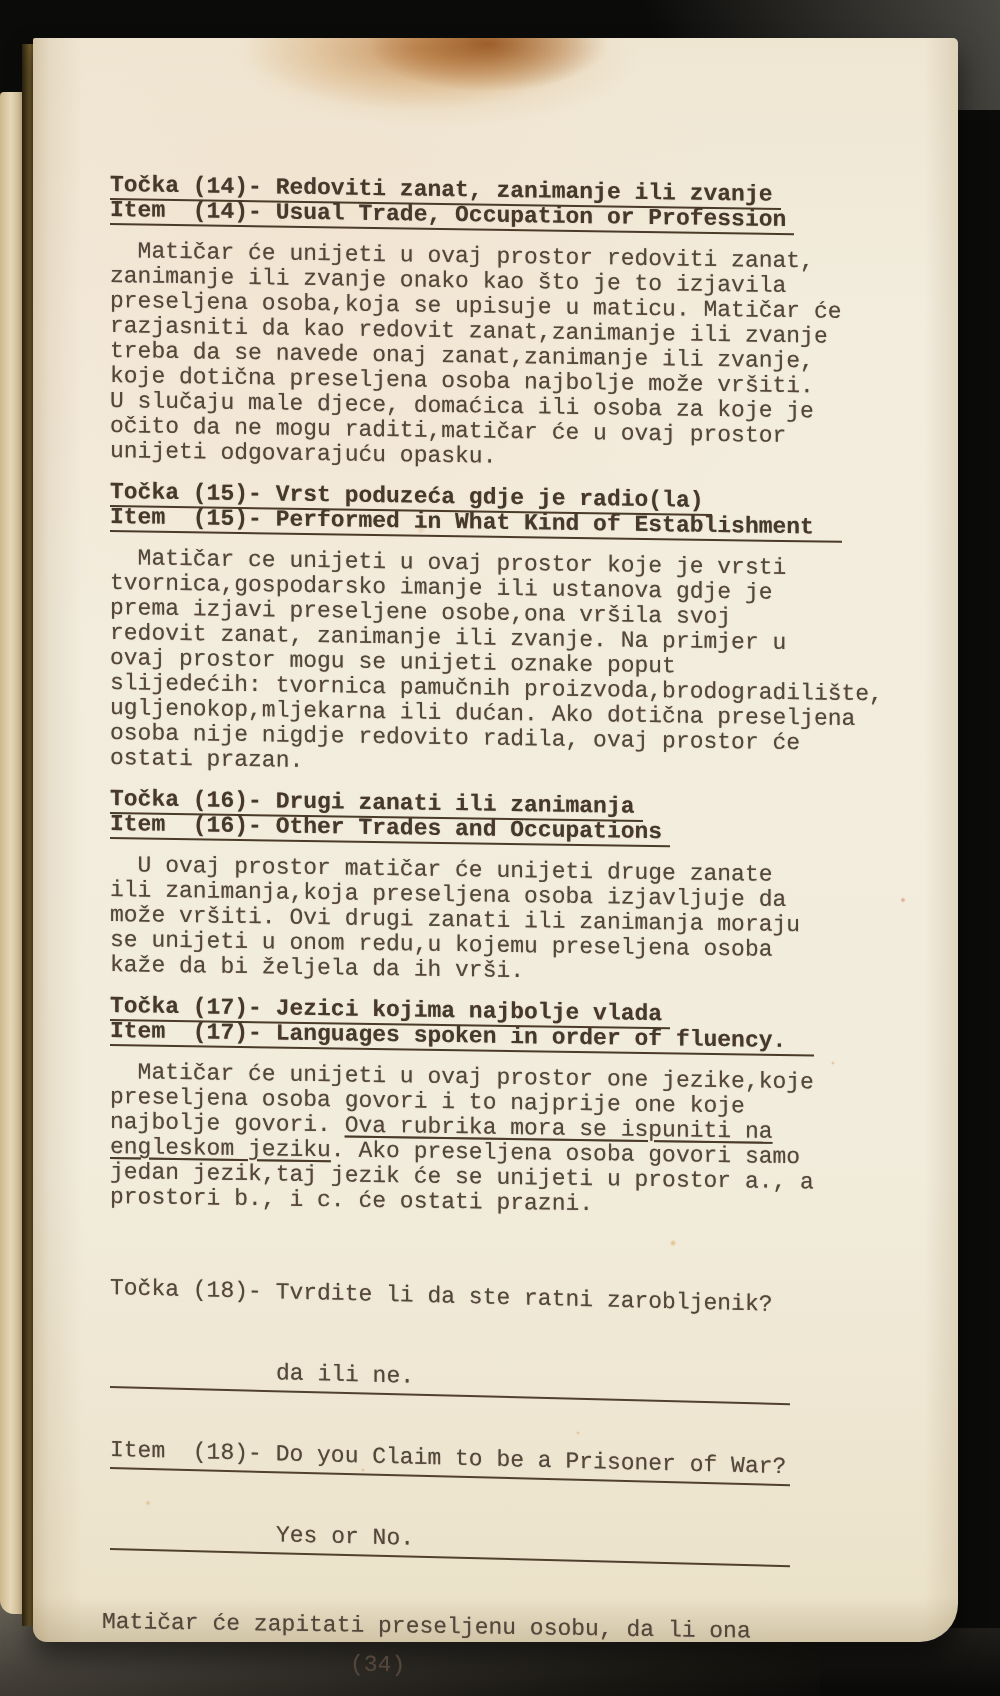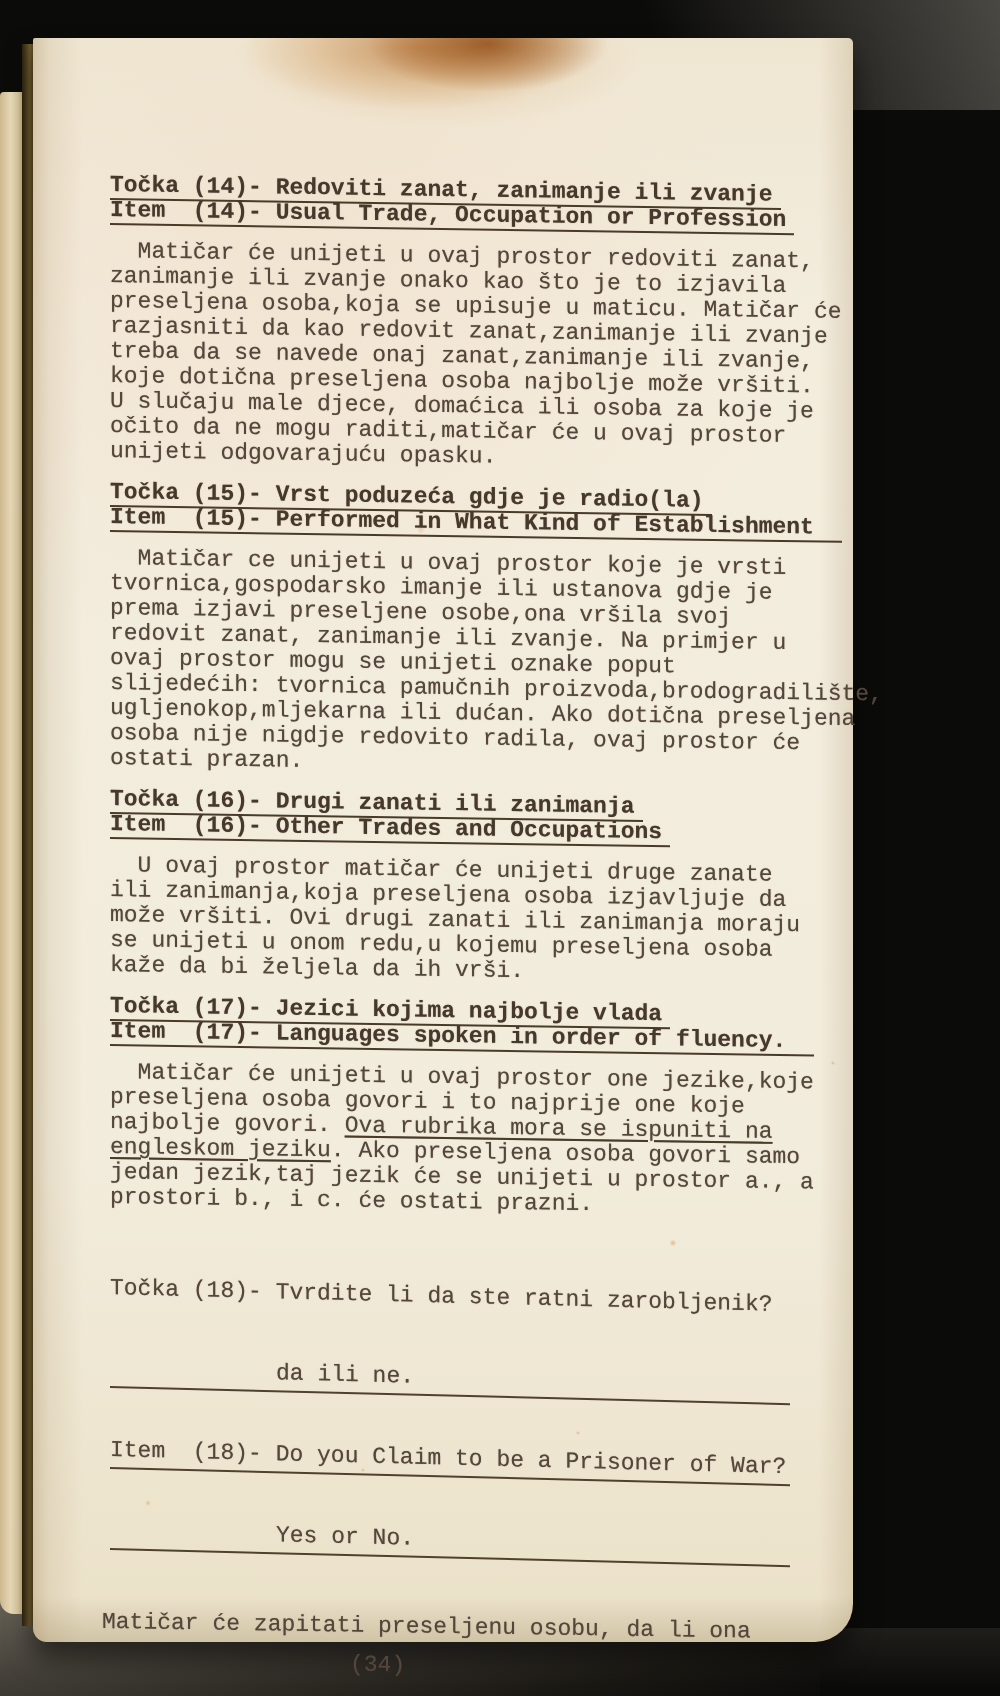--- a/index.html
+++ b/index.html
@@ -32,21 +32,21 @@
     background: linear-gradient(90deg, #cdb88e 0%, #e9dab8 45%, #dcc9a2 75%, #b9a478 100%);
     border-radius: 4px 0 0 14px;
   }
   
   .binding {
     left: 22px; top: 44px; width: 14px; height: 1582px;
     background: linear-gradient(90deg, #2c2310 0%, #6e5a2c 55%, #4a3a18 100%);
   }
   
   .page {
-    left: 33px; top: 38px; width: 820px; height: 1604px;
+    left: 33px; top: 38px; width: 925px; height: 1604px;
     background:
       radial-gradient(ellipse 120px 48px at 455px 6px,  rgba(140,70,15,0.78), rgba(160,90,30,0.42) 55%, rgba(180,120,60,0) 100%),
       radial-gradient(ellipse 175px 62px at 385px 10px, rgba(175,100,35,0.5),  rgba(200,140,70,0.25) 60%, rgba(200,140,70,0) 100%),
       radial-gradient(ellipse 270px 95px at 405px 18px, rgba(205,150,85,0.33), rgba(205,150,85,0) 75%),
       radial-gradient(ellipse 620px 430px at 270px 280px, rgba(240,185,150,0.16), rgba(240,185,150,0) 80%),
       linear-gradient(90deg,  rgba(150,120,70,0.30) 0px, rgba(150,120,70,0.12) 16px, rgba(150,120,70,0) 50px),
       linear-gradient(270deg, rgba(150,125,80,0.20) 0px, rgba(150,125,80,0) 34px),
       linear-gradient(0deg,   rgba(140,120,80,0.28) 0px, rgba(140,120,80,0) 46px),
       linear-gradient(180deg, #efe6d2 0%, #f3edde 18%, #f2ecdc 70%, #ebe1c8 100%);
     border-radius: 2px 5px 38px 14px;

